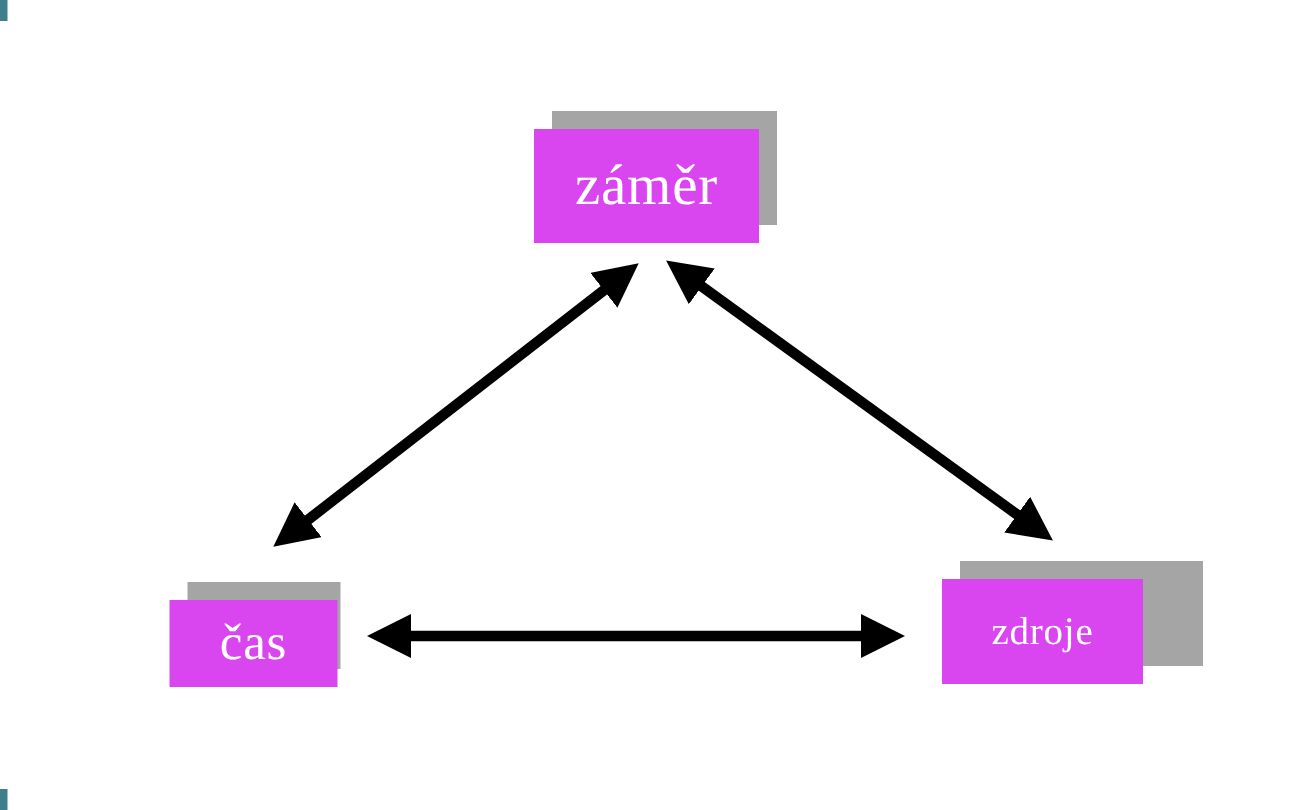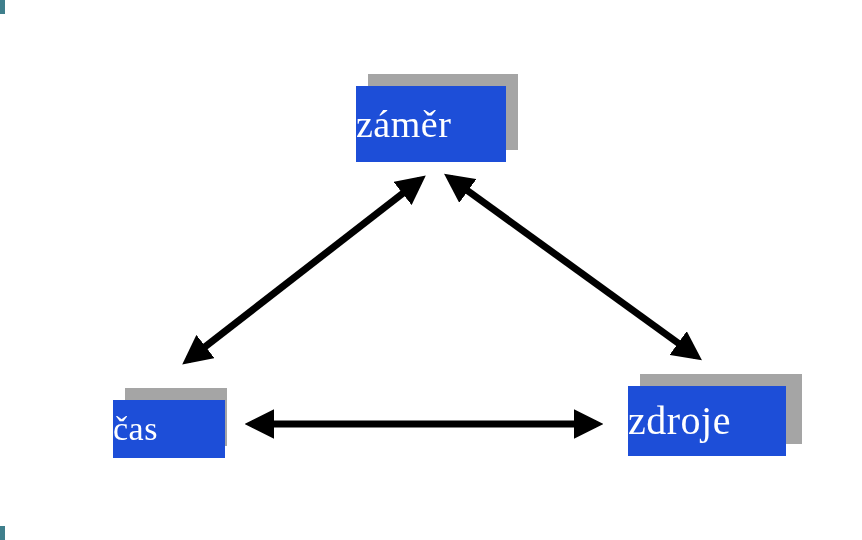--- a/index.html
+++ b/index.html
@@ -21,34 +21,34 @@
     top: 0;
     width: 862px;
     height: 540px;
   }
   .shadow-rect {
     position: absolute;
     background: #a5a5a5;
   }
   .node-box {
     position: absolute;
-    background: #1d4ed8;
+    background: #d946ef;
     color: #ffffff;
     display: flex;
     align-items: center;
-    justify-content: flex-start;
+    justify-content: center;
     line-height: 1;
     letter-spacing: 0.5px;
   }
   .node-zamer-shadow { left: 368px; top: 74px;  width: 150px; height: 76px; }
   .node-zamer       { left: 356px; top: 86px;  width: 150px; height: 76px; font-size: 38px; }
   .node-cas-shadow  { left: 125px; top: 388px; width: 102px; height: 58px; }
   .node-cas         { left: 113px; top: 400px; width: 112px; height: 58px; font-size: 34px; }
   .node-zdroje-shadow { left: 640px; top: 374px; width: 162px; height: 70px; }
-  .node-zdroje      { left: 628px; top: 386px; width: 158px; height: 70px; font-size: 40px; }
+  .node-zdroje      { left: 628px; top: 386px; width: 134px; height: 70px; font-size: 26px; }
   .edge-artifact {
     position: absolute;
     left: 0;
     width: 5px;
     background: #3f7f8c;
   }
   .edge-artifact.top { top: 0; height: 14px; }
   .edge-artifact.bottom { bottom: 0; height: 14px; }
 </style>
 </head>

